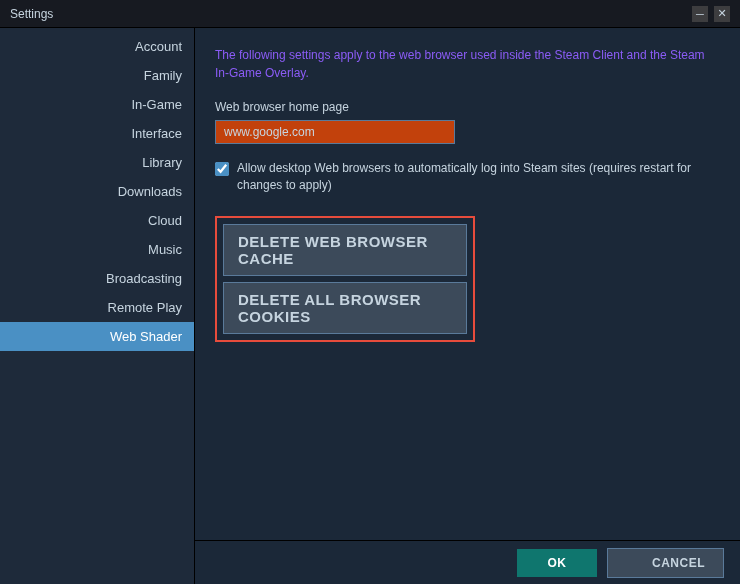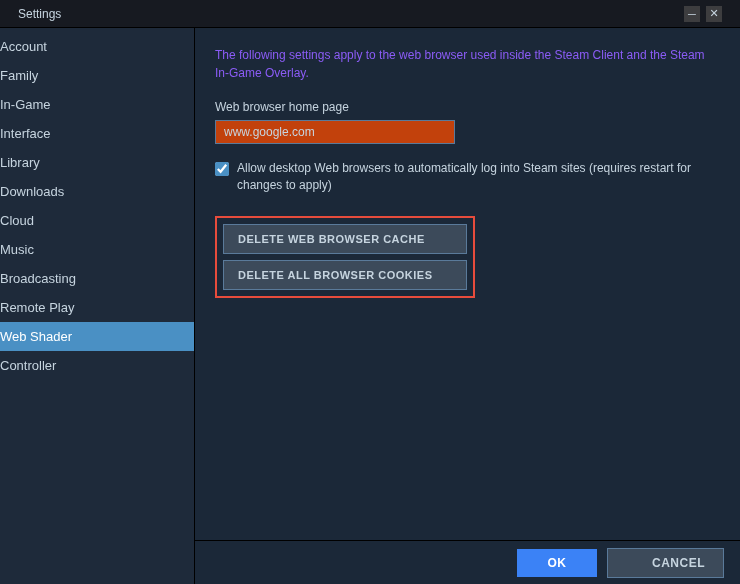--- a/index.html
+++ b/index.html
@@ -12,21 +12,21 @@
       color: #c6d4df;
       overflow: hidden;
     }
 
     
     .titlebar {
       background: #171a21;
       height: 28px;
       display: flex;
       align-items: center;
-      padding: 0 18px;
+      padding: 0 10px;
       justify-content: space-between;
       border-bottom: 1px solid #000;
     }
     .titlebar-title {
       color: #c6d4df;
       font-size: 12px;
     }
     .titlebar-controls {
       display: flex;
       gap: 6px;
@@ -53,24 +53,25 @@
     
     .sidebar {
       width: 195px;
       background: #2a3f5f;
       background: #1e2a3a;
       padding-top: 4px;
       flex-shrink: 0;
       border-right: 1px solid #000;
     }
     .sidebar-item {
-      padding: 7px 0;
+      padding: 7px 12px;
       cursor: pointer;
       color: #c6d4df;
       font-size: 13px;
+      text-align: right;
     }
     .sidebar-item.active {
       background: #4a90c4;
       color: #fff;
     }
 
     
     .content {
       flex: 1;
       background: #1b2838;
@@ -131,21 +132,21 @@
       gap: 6px;
       width: 260px;
     }
 
     .action-btn {
       background: #2a3f5f;
       background: #3c4a5a;
       border: 1px solid #5a7a9a;
       color: #c6d4df;
       padding: 8px 14px;
-      font-size: 11px;
+      font-size: 15px;
       text-align: left;
       cursor: pointer;
       letter-spacing: 0.5px;
       font-weight: bold;
       width: 100%;
     }
 
     
     .footer {
       position: absolute;
@@ -165,21 +166,21 @@
     .footer-btn {
       min-width: 80px;
       padding: 7px 18px;
       font-size: 12px;
       font-weight: bold;
       cursor: pointer;
       border: none;
       letter-spacing: 0.5px;
     }
     .footer-btn.ok {
-      background: #3b82f6;
+      background: #0f766e;
       color: #fff;
     }
     .footer-btn.cancel {
       background: #3c4a5a;
       color: #c6d4df;
       border: 1px solid #5a7a9a;
       padding-left: 44px;
     }
   </style>
 </head>
@@ -201,21 +202,20 @@
       <div class="sidebar-item">Family</div>
       <div class="sidebar-item">In-Game</div>
       <div class="sidebar-item">Interface</div>
       <div class="sidebar-item">Library</div>
       <div class="sidebar-item">Downloads</div>
       <div class="sidebar-item">Cloud</div>
       <div class="sidebar-item">Music</div>
       <div class="sidebar-item">Broadcasting</div>
       <div class="sidebar-item">Remote Play</div>
       <div class="sidebar-item active">Web Shader</div>
-      <div class="sidebar-item">Controller</div>
     </div>
 
   <div class="content">
     <p class="description-text">The following settings apply to the web browser used inside the Steam Client and the Steam In-Game Overlay.</p>
 
     <div class="field-label">Web browser home page</div>
     <input class="text-input" type="text" value="www.google.com" style="">
 
     <div class="checkbox-row">
       <input type="checkbox" id="chk1" checked="" style="">

